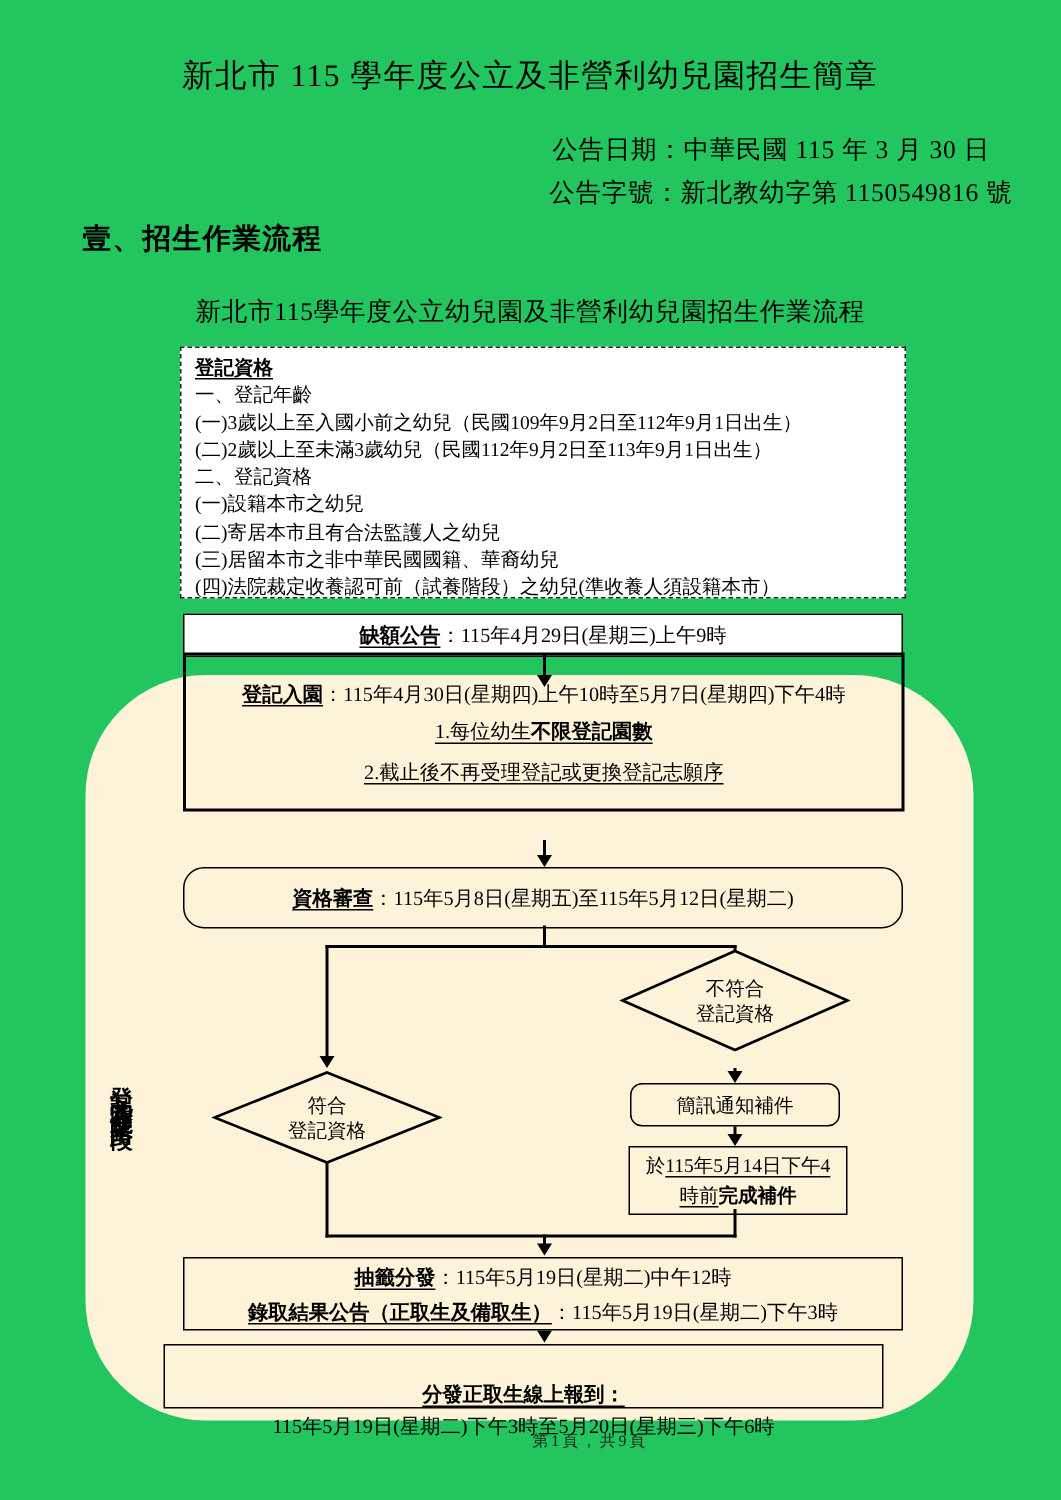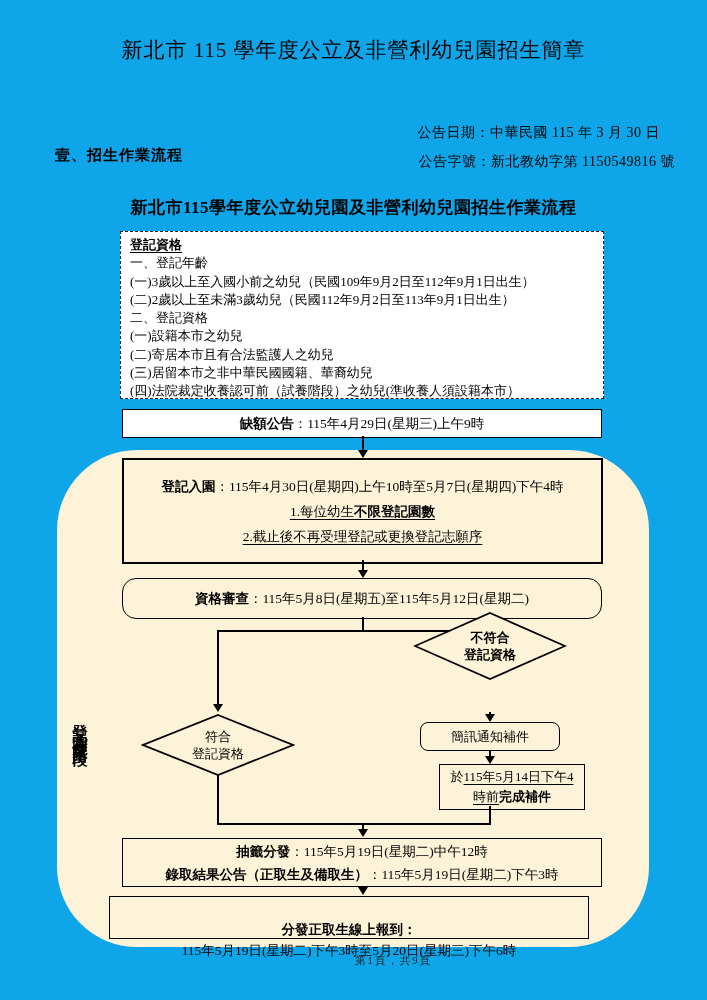--- a/index.html
+++ b/index.html
@@ -1,64 +1,64 @@
 <!DOCTYPE html>
 <html><head>
 <meta charset="utf-8">
 <style>
   html,body{margin:0;padding:0;}
   body{background:#888;}
   .page{
     position:relative; width:707px; height:1000px; margin:0 auto;
-    background:#0ea5e9; overflow:hidden;
+    background:#22c55e; overflow:hidden;
     font-family:"Liberation Serif","DejaVu Serif",serif; color:#000;
   }
   .doc-title{position:absolute; top:36px; left:0; width:707px; text-align:center;
     font-size:21px; letter-spacing:1px;}
-  .meta-line{position:absolute; font-size:14px; letter-spacing:.5px;margin-top:36px;}
+  .meta-line{position:absolute; font-size:17px; letter-spacing:.5px;}
   .meta-date{top:88px; right:47px;}
   .meta-number{top:117px; right:32px;}
-  .section-heading{position:absolute; top:146px; left:55px; font-size:15px; font-weight:bold; letter-spacing:1px;}
-  .flow-title{position:absolute; top:196px; left:0; width:707px; text-align:center; font-size:17px; letter-spacing:.5px;font-weight:bold;}
+  .section-heading{position:absolute; top:146px; left:55px; font-size:19px; font-weight:bold; letter-spacing:1px;}
+  .flow-title{position:absolute; top:196px; left:0; width:707px; text-align:center; font-size:17px; letter-spacing:.5px;}
 
   .blob{position:absolute; left:57px; top:450px; width:592px; height:497px;
     background:#FCF3D8; border-radius:80px;}
 
   .stage-label{position:absolute; left:70px; top:712px; height:160px;
     writing-mode:vertical-rl; text-orientation:upright;
     font-size:15px; font-weight:bold; letter-spacing:4px;}
 
   .eligibility{position:absolute; left:120px; top:231px; width:464px; height:158px;
     border:1.5px dashed #222; padding:4px 9px; font-size:13px; line-height:18.3px;
     background:#fff; white-space:nowrap; overflow:hidden;}
   .eligibility .hd{font-weight:bold; text-decoration:underline; text-underline-offset:3px;}
 
   .fbox{position:absolute; background:transparent; border:1.5px solid #000;
     display:flex; flex-direction:column; justify-content:center; align-items:center;
     font-size:13.5px; text-align:center;}
   .fbox.white{background:#fff;}
-  .bu{font-weight:bold; text-underline-offset:3px;margin-top:44px;}
+  .bu{font-weight:bold; text-decoration:underline; text-underline-offset:3px;margin-top:44px;}
   .u{text-decoration:underline; text-underline-offset:3px;}
-  .b{font-weight:bold;}
+  .b{font-weight:bold;font-family:Liberation Mono, monospace;}
 
   .box-vacancy{left:122px; top:409px; width:478px; height:27px;}
-  .box-registration{left:122px; top:458px; width:477px; height:102px; border-width:2px; line-height:25px;}
+  .box-registration{left:122px; top:435px; width:477px; height:102px; border-width:2px; line-height:25px;}
   .box-review{left:122px; top:578px; width:478px; height:39px; border-radius:14px;align-items:center;}
   .box-sms{left:420px; top:722px; width:138px; height:27px; border-radius:8px; font-size:13px;}
-  .box-supplement{left:419px; top:764px; width:142px; height:42px; font-size:13px; line-height:20px; padding:1px;margin-left:20px;}
+  .box-supplement{left:419px; top:764px; width:142px; height:42px; font-size:13px; line-height:20px; padding:1px;}
   .box-supplement .wrap{width:132px;}
   .box-lottery{left:122px; top:838px; width:478px; height:47px; border-radius:0; line-height:23px;}
   .box-report{left:109px; top:896px; width:478px; height:41px; line-height:21px;}
 
   .diamond{position:absolute;}
   .diamond svg{position:absolute; left:0; top:0;}
   .diamond .dtext{position:absolute; left:0; top:0; width:100%; height:100%;
     display:flex; flex-direction:column; justify-content:center; align-items:center;
     font-size:13px; line-height:17px;}
-  .diamond-fail{left:413px; top:612px; width:154px; height:68px;font-weight:bold;}
+  .diamond-fail{left:413px; top:633px; width:154px; height:68px;}
   .diamond-pass{left:141px; top:714px; width:154px; height:62px;}
 
   .vline{position:absolute; width:2px; background:#000;}
   .hline{position:absolute; height:2px; background:#000;}
   .ahead{position:absolute; width:0; height:0;
     border-left:5px solid transparent; border-right:5px solid transparent;
     border-top:8px solid #000;}
 
   .footer{position:absolute; top:954px; left:0; width:707px; text-align:center;
     font-size:10.5px; letter-spacing:2px; color:#222;margin-left:40px;}

